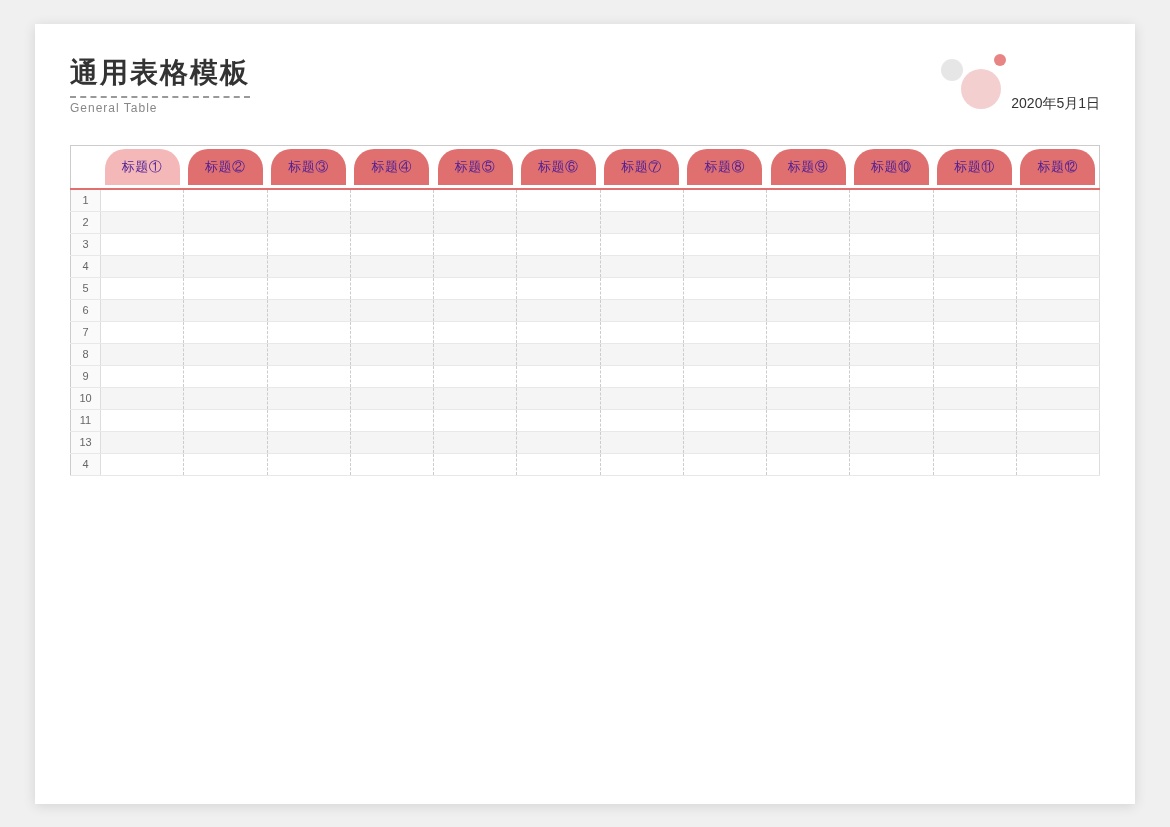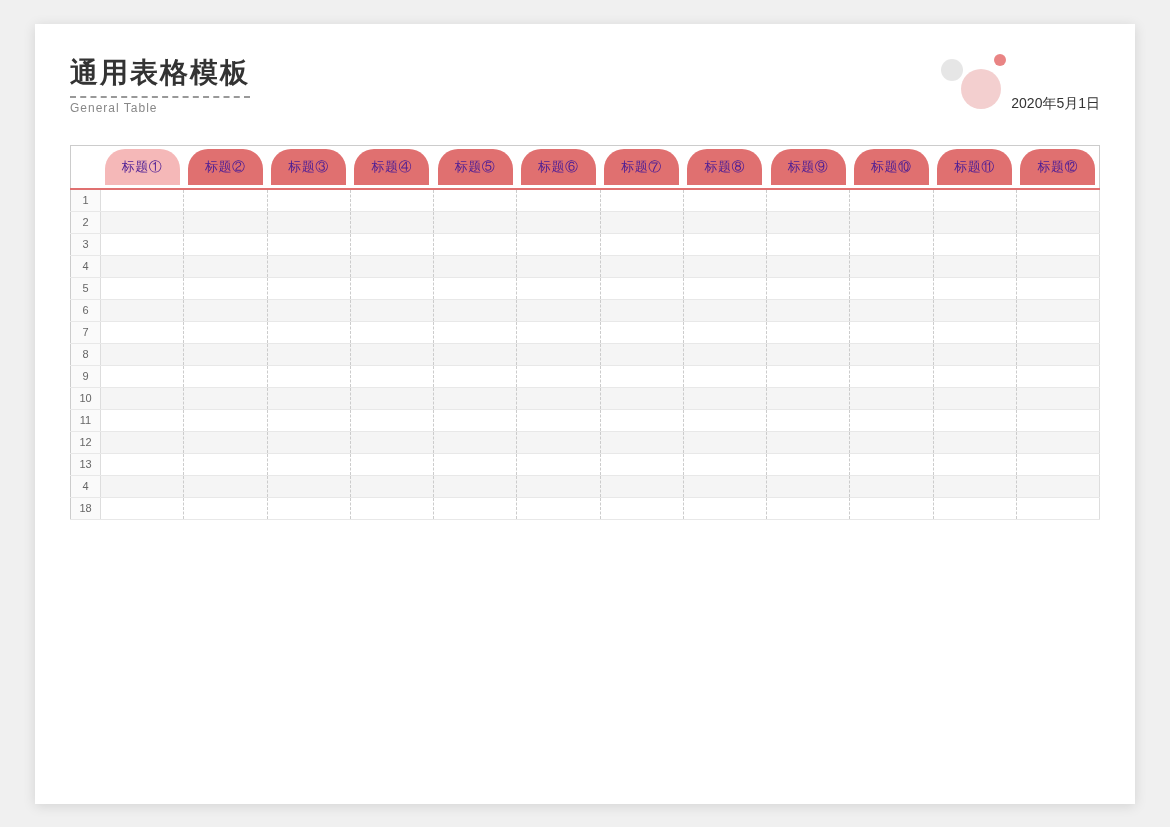--- a/index.html
+++ b/index.html
@@ -379,66 +379,36 @@
             <td class="data-cell"></td>
             <td class="data-cell"></td>
             <td class="data-cell"></td>
             <td class="data-cell"></td>
             <td class="data-cell"></td>
             <td class="data-cell"></td>
             <td class="data-cell"></td>
             <td class="data-cell"></td>
           </tr>
           <tr class="data-row">
-            <td class="row-num">12</td>
-            <td class="data-cell"></td>
-            <td class="data-cell"></td>
-            <td class="data-cell"></td>
-            <td class="data-cell"></td>
-            <td class="data-cell"></td>
-            <td class="data-cell"></td>
-            <td class="data-cell"></td>
-            <td class="data-cell"></td>
-            <td class="data-cell"></td>
-            <td class="data-cell"></td>
-            <td class="data-cell"></td>
-            <td class="data-cell"></td>
-          </tr>
-          <tr class="data-row">
             <td class="row-num">13</td>
             <td class="data-cell"></td>
             <td class="data-cell"></td>
             <td class="data-cell"></td>
             <td class="data-cell"></td>
             <td class="data-cell"></td>
             <td class="data-cell"></td>
             <td class="data-cell"></td>
             <td class="data-cell"></td>
             <td class="data-cell"></td>
             <td class="data-cell"></td>
             <td class="data-cell"></td>
             <td class="data-cell"></td>
           </tr>
           <tr class="data-row">
             <td class="row-num">4</td>
-            <td class="data-cell"></td>
-            <td class="data-cell"></td>
-            <td class="data-cell"></td>
-            <td class="data-cell"></td>
-            <td class="data-cell"></td>
-            <td class="data-cell"></td>
-            <td class="data-cell"></td>
-            <td class="data-cell"></td>
-            <td class="data-cell"></td>
-            <td class="data-cell"></td>
-            <td class="data-cell"></td>
-            <td class="data-cell"></td>
-          </tr>
-          <tr class="data-row">
-            <td class="row-num">18</td>
             <td class="data-cell"></td>
             <td class="data-cell"></td>
             <td class="data-cell"></td>
             <td class="data-cell"></td>
             <td class="data-cell"></td>
             <td class="data-cell"></td>
             <td class="data-cell"></td>
             <td class="data-cell"></td>
             <td class="data-cell"></td>
             <td class="data-cell"></td>

